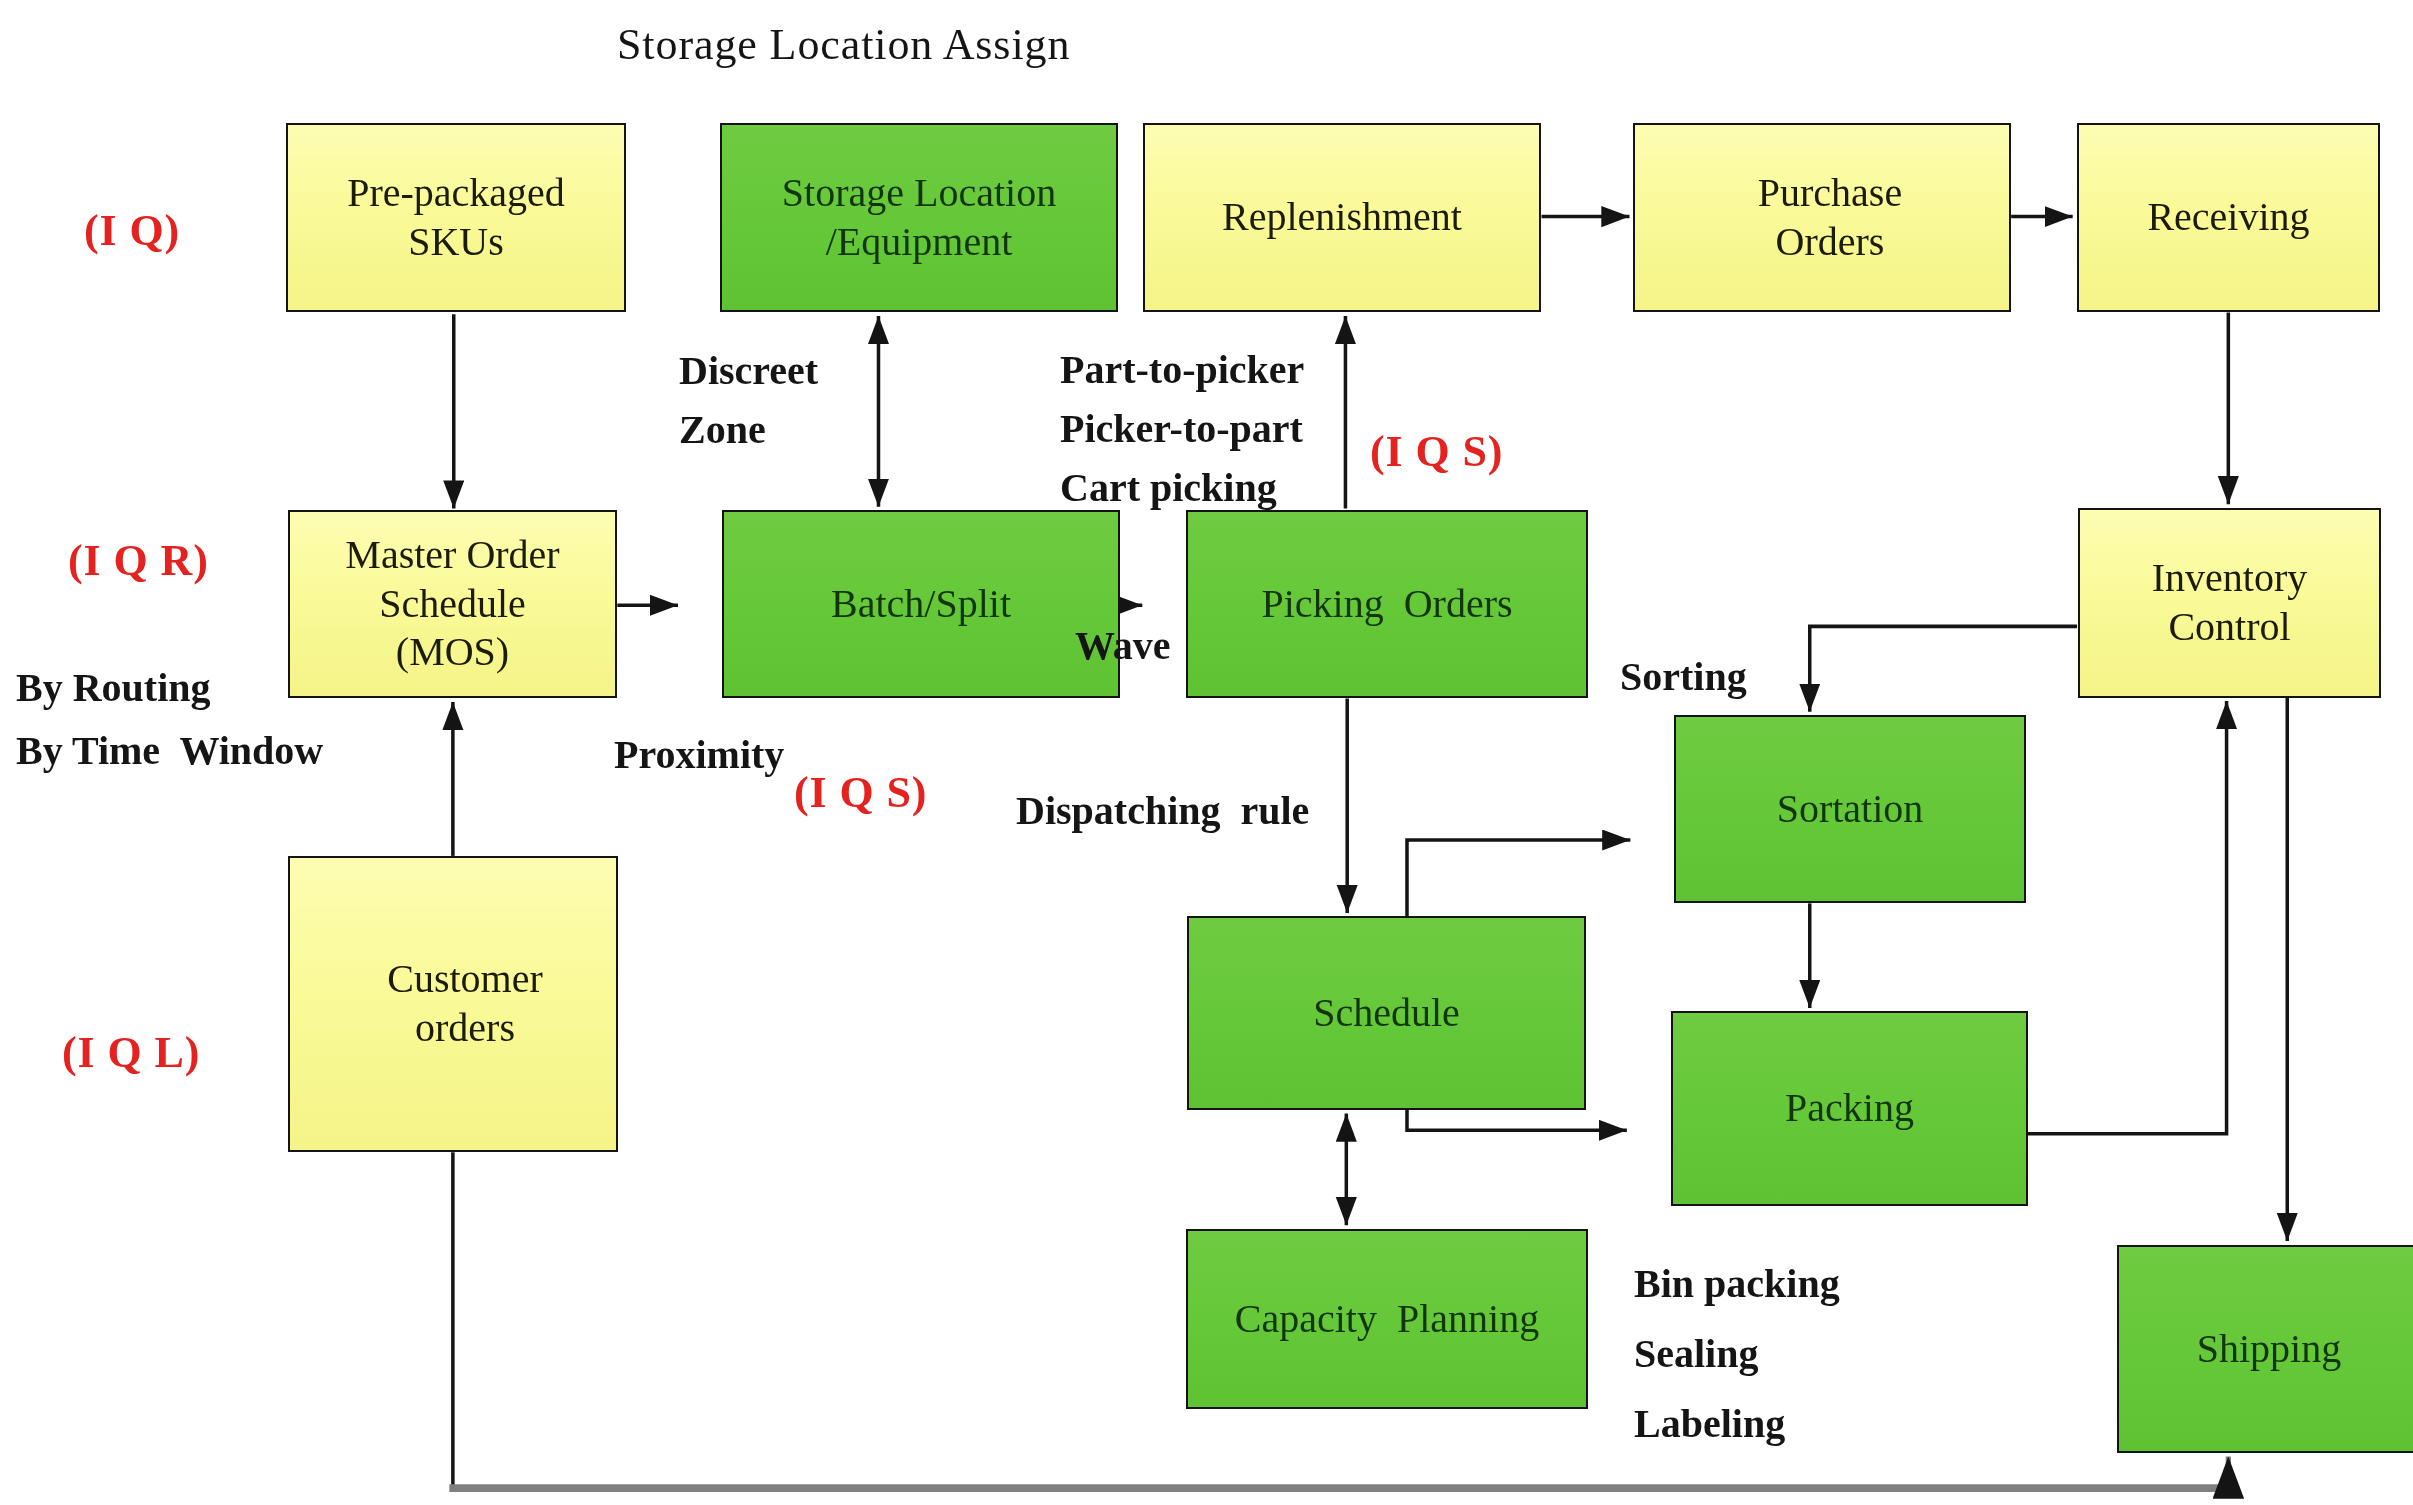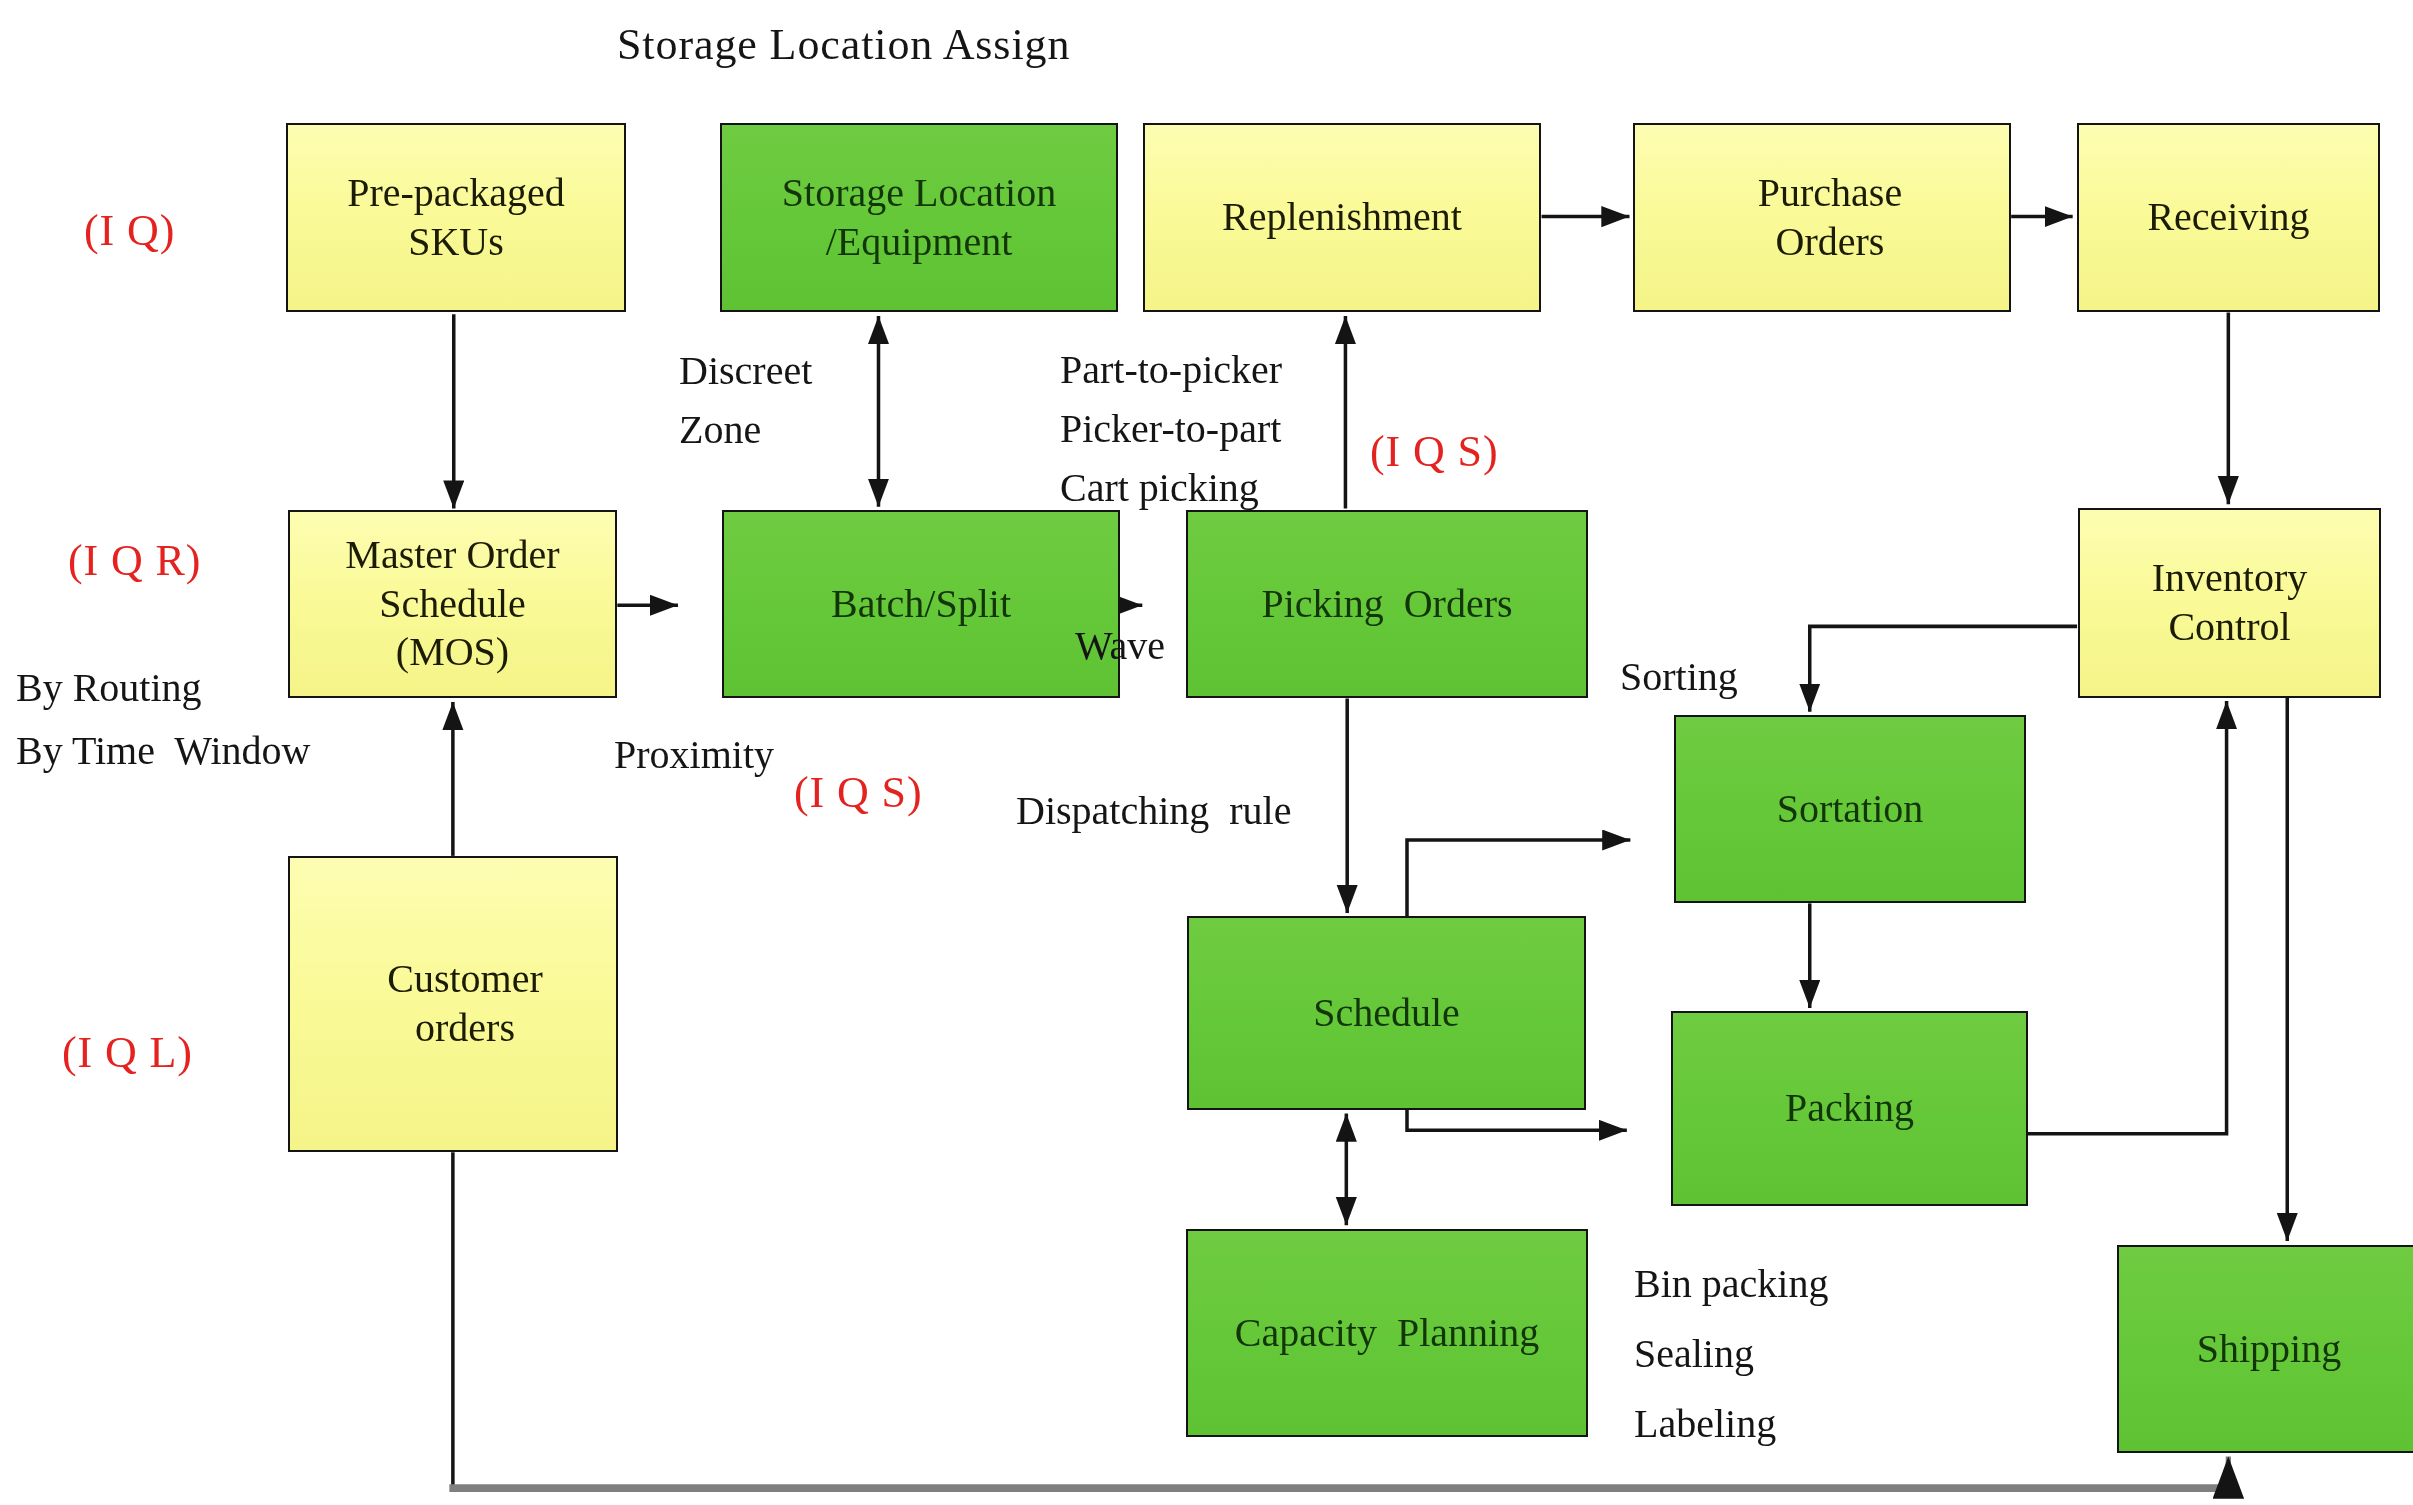--- a/index.html
+++ b/index.html
@@ -26,20 +26,21 @@
   .node.green{
     background:linear-gradient(180deg,#6fcb41 0%,#65c838 55%,#5ec232 100%);
     color:#12360a;
     margin-left:40px;
   }
   .ann{
     position:absolute;
     font-size:40px;line-height:1.48;
     color:#151515;
     white-space:pre-wrap;
+    font-weight:bold;
   }
   .ann.red{color:#e42320;font-size:44px;letter-spacing:0.9px;}
   .title{
     position:absolute;
     font-size:44px;color:#151515;letter-spacing:0.9px;
     white-space:pre-wrap;
   }
   svg.wires{
     position:absolute;left:0;top:0;
     pointer-events:none;
@@ -125,21 +126,21 @@
   <div class="node yellow" style="left:288px;top:856px;width:330px;height:296px;padding-left:24px;">
     <span>Customer
 orders</span>
   </div>
   <div class="node green" style="left:1147px;top:916px;width:399px;height:194px;">
     <span>Schedule</span>
   </div>
   <div class="node green" style="left:1631px;top:1011px;width:357px;height:195px;">
     <span>Packing</span>
   </div>
-  <div class="node green" style="left:1146px;top:1229px;width:402px;height:208px;align-items:center;">
+  <div class="node green" style="left:1146px;top:1229px;width:402px;height:180px;align-items:center;">
     <span>Capacity  Planning</span>
   </div>
   <div class="node green" style="left:2077px;top:1245px;width:304px;height:208px;">
     <span>Shipping</span>
   </div>
 
   <div class="ann red" style="left:84px;top:198px;">(I Q)</div>
   <div class="ann red" style="left:68px;top:528px;">(I Q R)</div>
   <div class="ann" style="left:16px;top:658px;">By Routing</div>
   <div class="ann" style="left:16px;top:721px;">By Time  Window</div>

